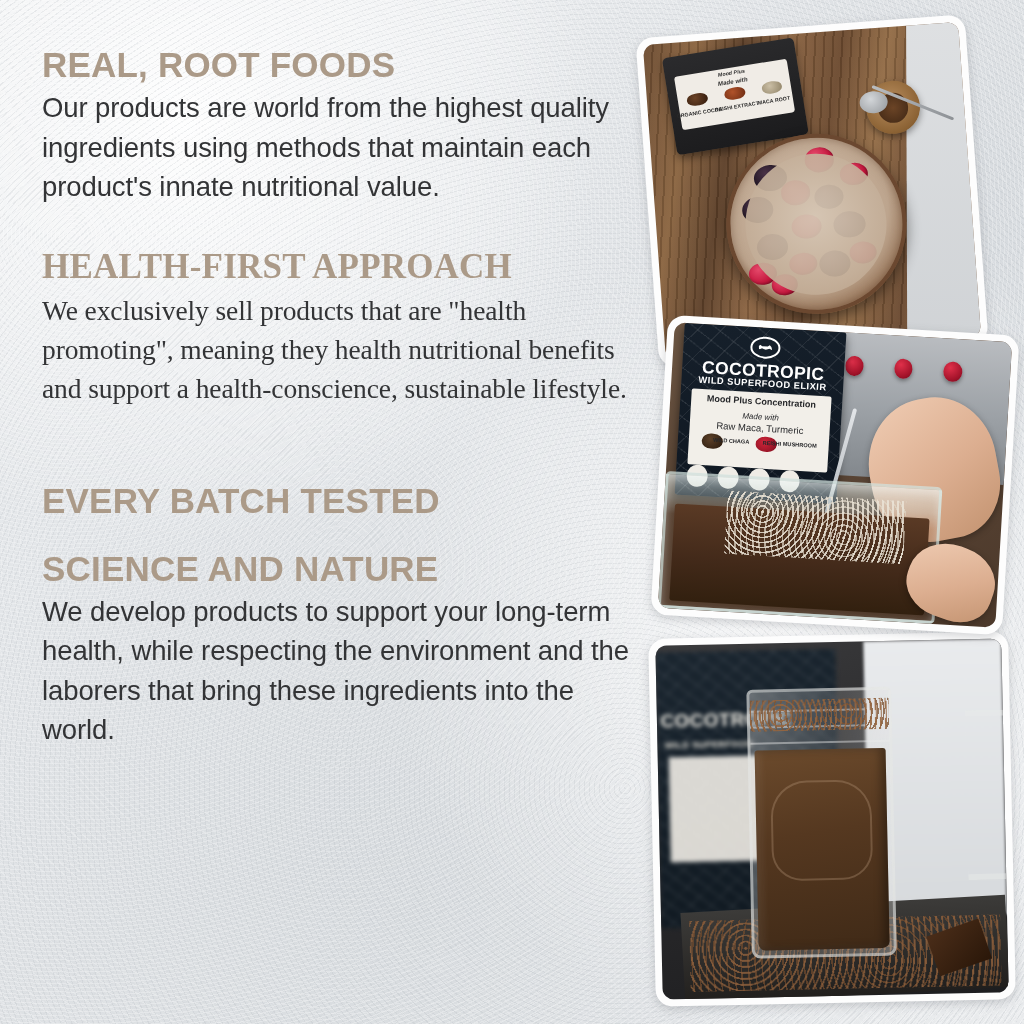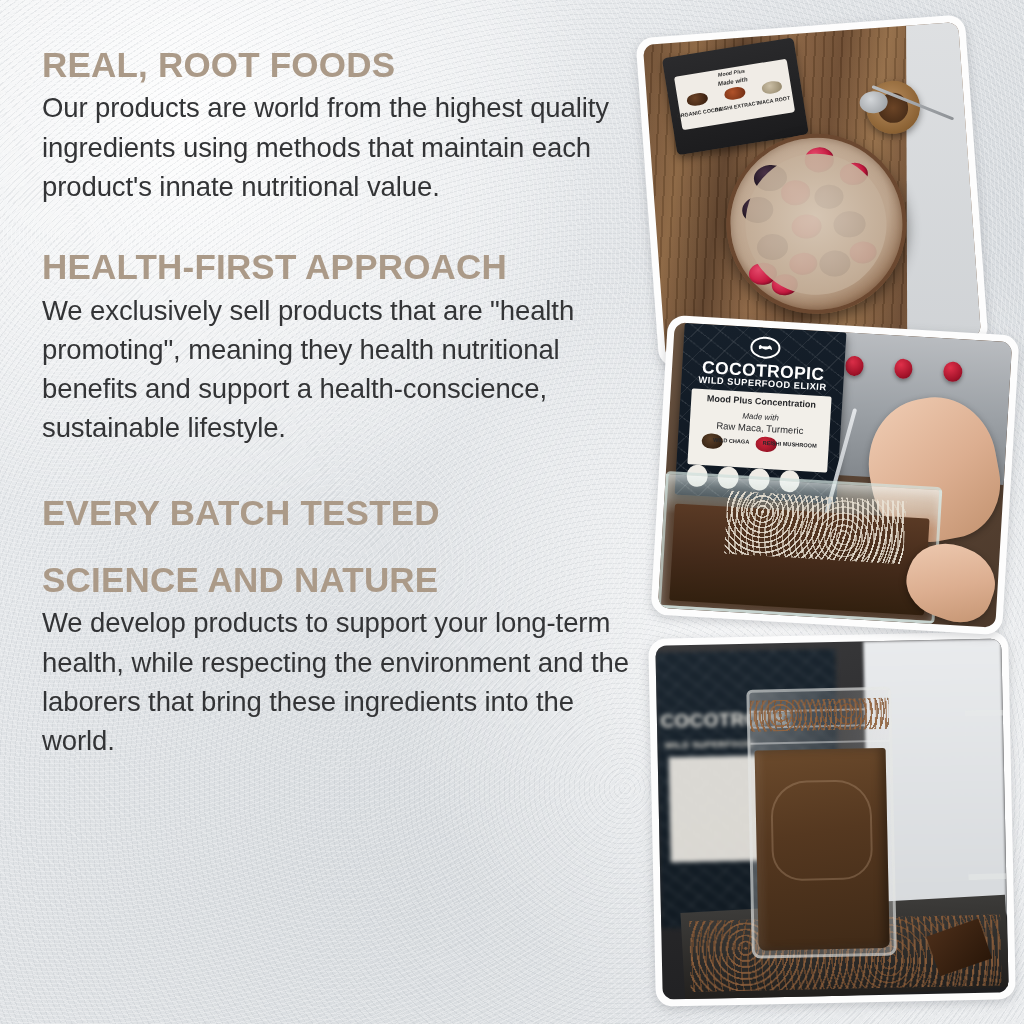--- a/index.html
+++ b/index.html
@@ -37,22 +37,22 @@
       repeating-linear-gradient(-31deg, rgba(168,174,180,.13) 0 1px, rgba(0,0,0,0) 1px 9px);
   }
 
   
   #text-column {
     position:absolute;
     left:42px; top:44px;
     width:590px;
   }
   .value-block { margin-bottom:6px; }
-  .block-gap-lg { margin-top:44px; }
-  .block-gap-md { margin-top:40px; }
+  .block-gap-lg { margin-top:72px; }
+  .block-gap-md { margin-top:40px;font-family:Liberation Serif, serif; }
   .block-gap-sm { margin-top:26px; }
 
   .value-heading {
     color:#ab9a88;
     font-size:35px;
     font-weight:bold;
     letter-spacing:.2px;
     line-height:1.18;
     margin-bottom:3px;
     white-space:nowrap;

